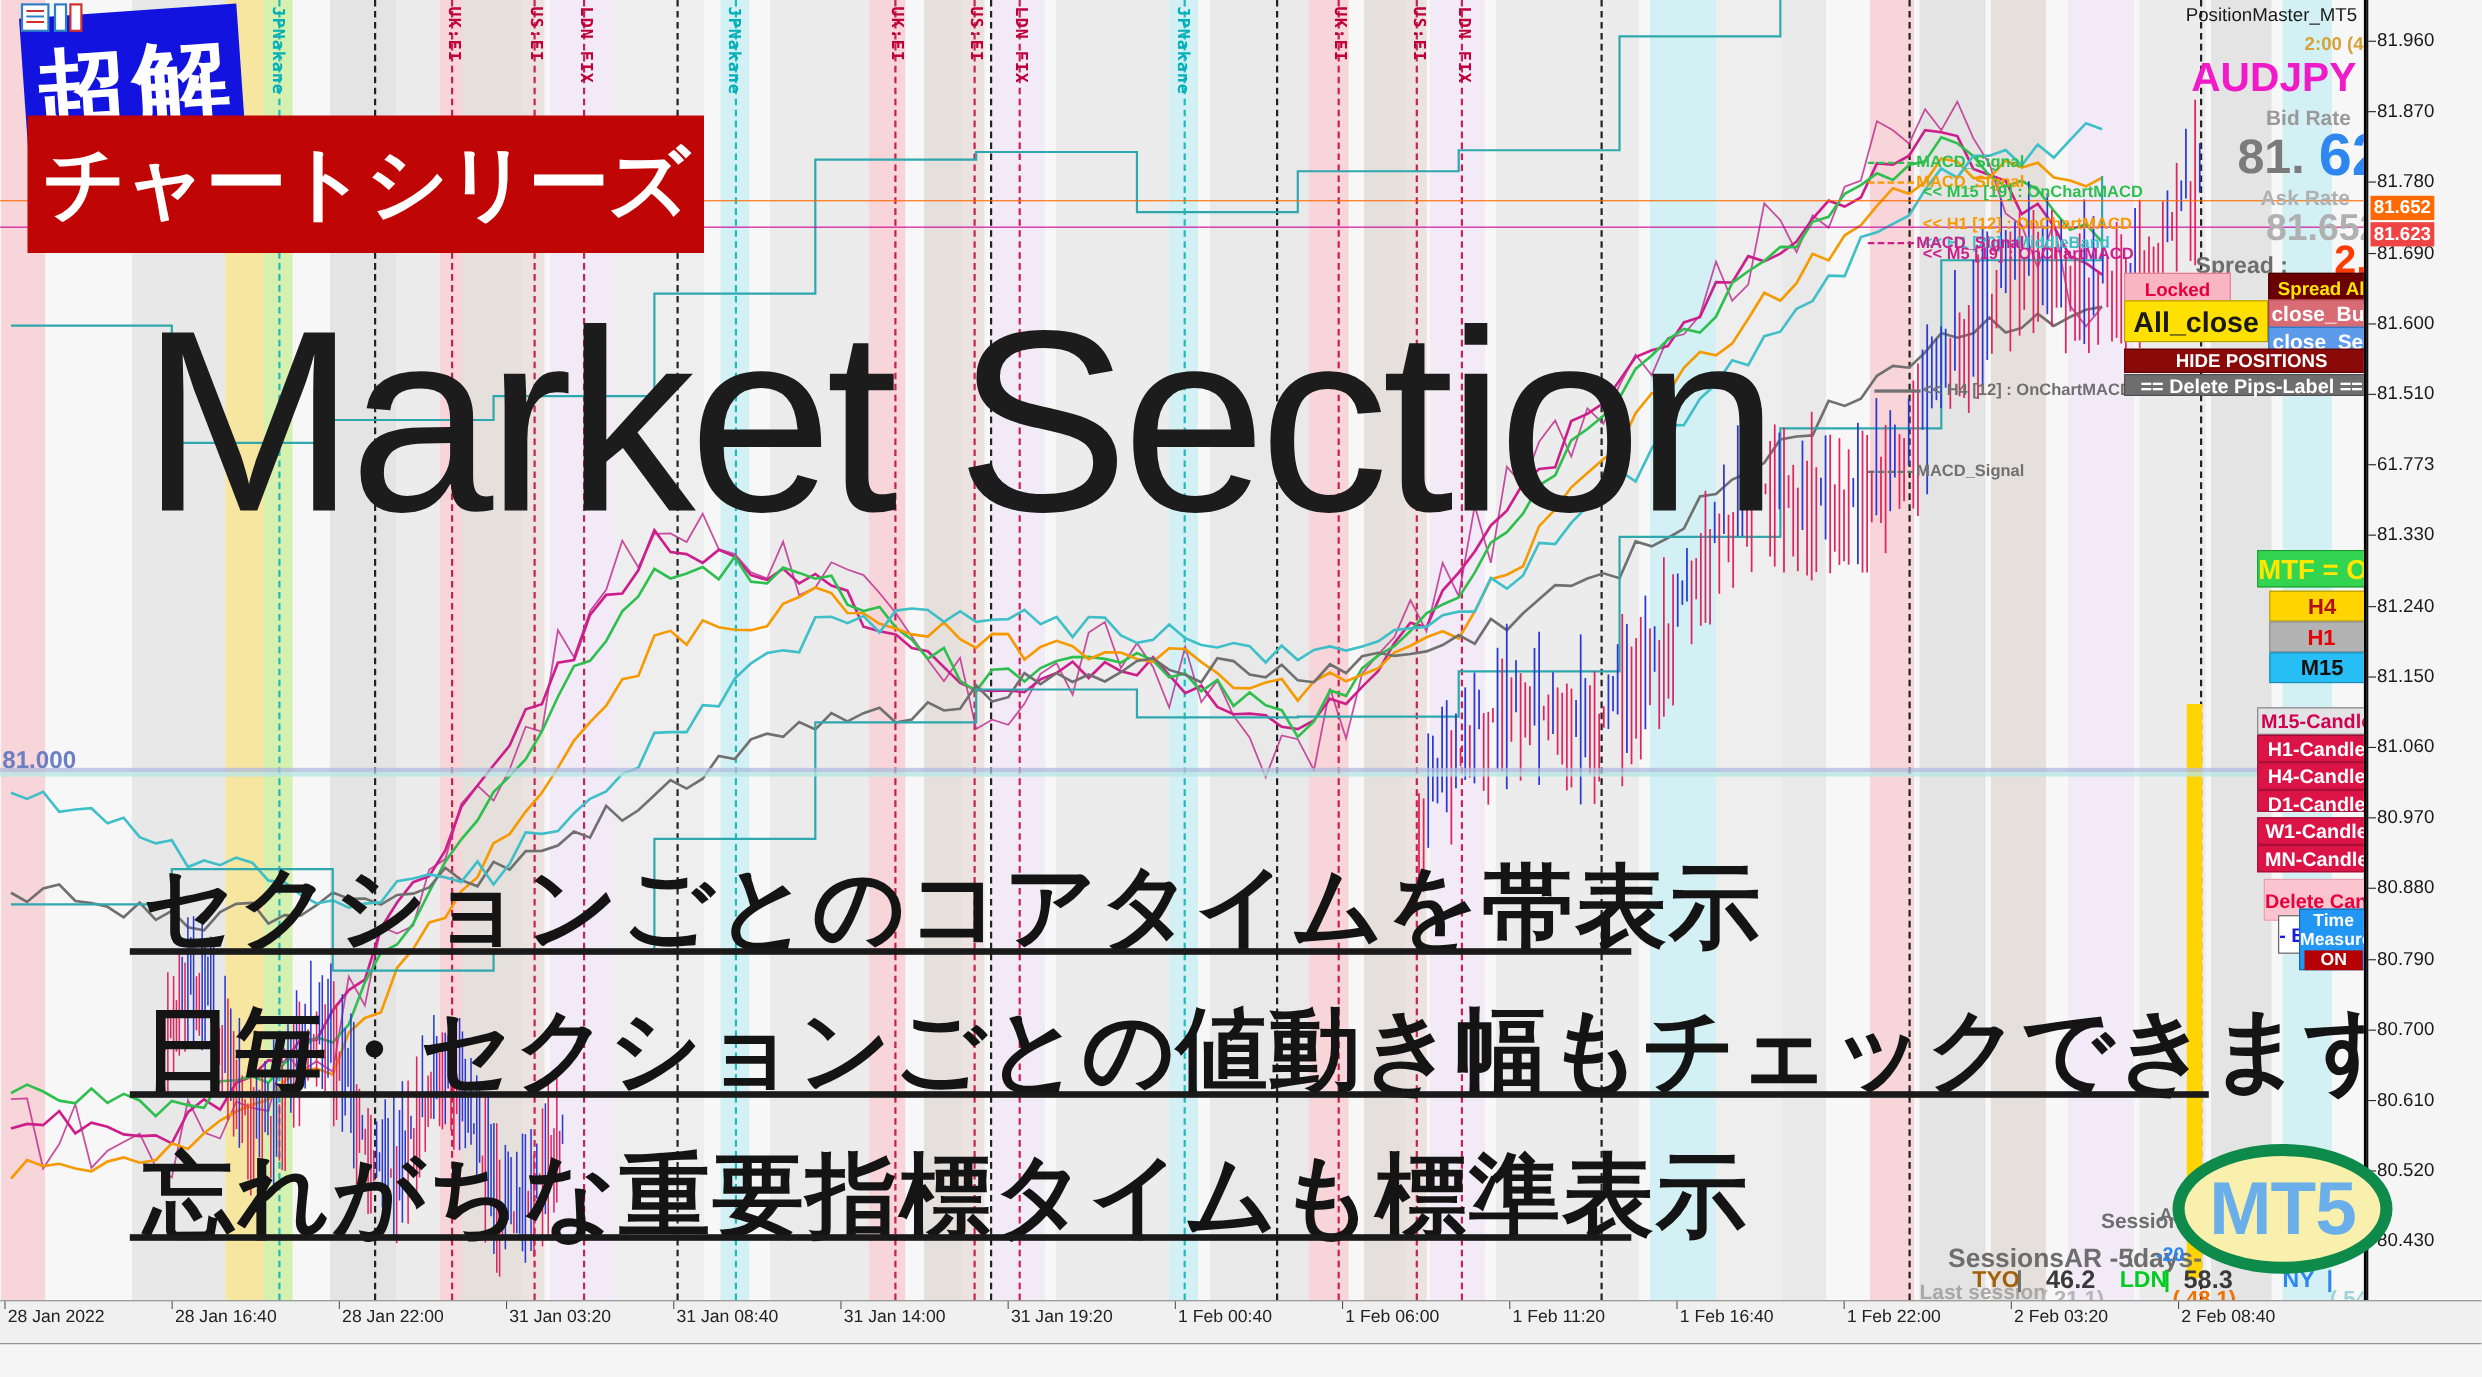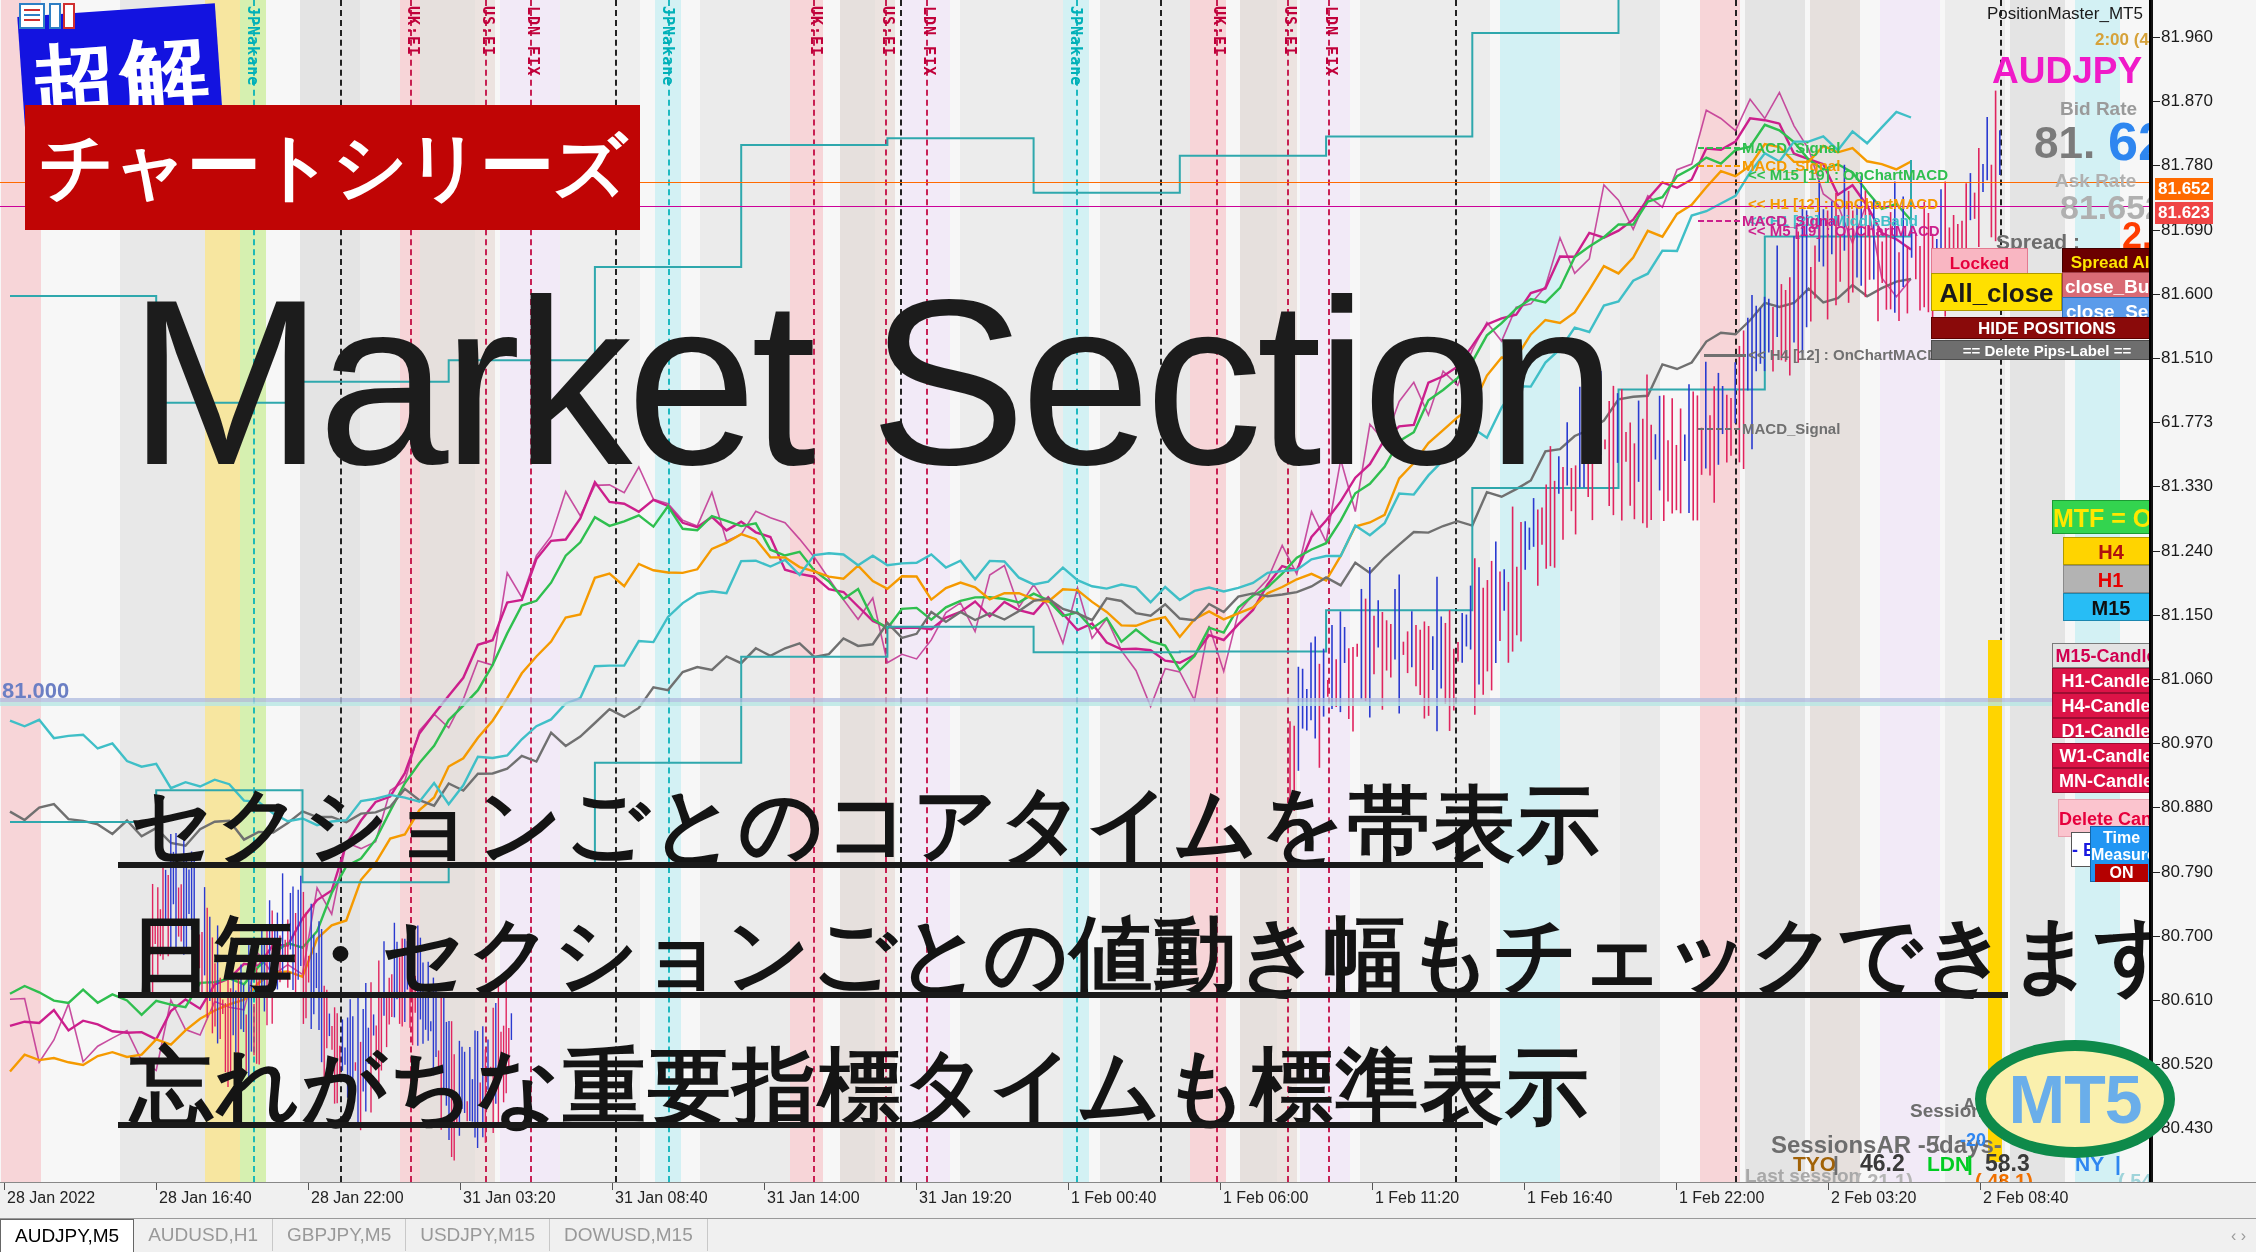--- a/index.html
+++ b/index.html
@@ -527,21 +527,21 @@
         <div class="macd-lbl" style="left: 1742px; top: 420px; color: rgb(112, 112, 112);">MACD_Signal</div>
       </div>
 
     <div id="panel-host">
         <div class="pm-btn" style="left: 1931px; top: 248px; width: 97px; height: 30px; line-height: 30px; font-size: 17px; background: rgb(249, 182, 194); color: rgb(230, 0, 60); border: 1px solid rgb(227, 122, 144);">Locked</div>
         <div class="pm-btn" style="left: 2062px; top: 248px; width: 118px; height: 28px; line-height: 28px; font-size: 17px; background: rgb(107, 0, 0); color: rgb(255, 231, 0); border: 1px solid rgb(64, 0, 0);">Spread Alert</div>
         <div class="pm-btn" style="left: 1931px; top: 273px; width: 131px; height: 38px; line-height: 38px; font-size: 26px; background: rgb(255, 224, 0); color: rgb(26, 26, 26); border: 1px solid rgb(176, 154, 0);">All_close</div>
         <div class="pm-btn" style="left: 2062px; top: 272px; width: 101px; height: 27px; line-height: 27px; font-size: 19px; background: rgb(217, 107, 117); color: rgb(255, 255, 255); border: 1px solid rgb(158, 61, 71);">close_Buy</div>
         <div class="pm-btn" style="left: 2062px; top: 297px; width: 101px; height: 27px; line-height: 27px; font-size: 19px; background: rgb(91, 155, 234); color: rgb(255, 255, 255); border: 1px solid rgb(47, 111, 187);">close_Sell</div>
         <div class="pm-btn" style="left: 1931px; top: 317px; width: 232px; height: 22px; line-height: 22px; font-size: 17px; background: rgb(138, 10, 10); color: rgb(255, 255, 255); border: 1px solid rgb(92, 0, 0);">HIDE POSITIONS</div>
-        <div class="pm-btn" style="left: 1931px; top: 340px; width: 232px; height: 20px; line-height: 20px; font-size: 15px; background: rgb(110, 110, 110); color: rgb(255, 255, 255); border: 1px solid rgb(77, 77, 77);">==  Delete Pips-Label  ==</div>
+        <div class="pm-btn" style="left: 1931px; top: 340px; width: 232px; height: 20px; line-height: 20px; font-size: 18px; background: rgb(110, 110, 110); color: rgb(255, 255, 255); border: 1px solid rgb(77, 77, 77);">==  Delete Pips-Label  ==</div>
         <div class="pm-btn" style="left: 2052px; top: 500px; width: 110px; height: 34px; line-height: 34px; font-size: 25px; background: rgb(51, 212, 79); color: rgb(255, 231, 0); border: 1px solid rgb(29, 154, 51);">MTF = OFF</div>
         <div class="pm-btn" style="left: 2063px; top: 537px; width: 96px; height: 28px; line-height: 28px; font-size: 20px; background: rgb(255, 212, 0); color: rgb(176, 16, 16); border: 1px solid rgb(176, 154, 0);">H4</div>
         <div class="pm-btn" style="left: 2063px; top: 565px; width: 95px; height: 28px; line-height: 28px; font-size: 20px; background: rgb(179, 179, 179); color: rgb(230, 0, 0); border: 1px solid rgb(138, 138, 138);">H1</div>
         <div class="pm-btn" style="left: 2063px; top: 593px; width: 96px; height: 28px; line-height: 28px; font-size: 20px; background: rgb(39, 189, 245); color: rgb(16, 16, 16); border: 1px solid rgb(27, 135, 176);">M15</div>
         <div class="pm-btn" style="left: 2052px; top: 643px; width: 108px; height: 25px; line-height: 25px; font-size: 18px; background: rgb(227, 227, 227); color: rgb(209, 0, 80); border: 1px solid rgb(122, 122, 122);">M15-Candle</div>
         <div class="pm-btn" style="left: 2052px; top: 668px; width: 108px; height: 25px; line-height: 25px; font-size: 18px; background: rgb(220, 19, 71); color: rgb(255, 255, 255); border: 1px solid rgb(156, 13, 50);">H1-Candle</div>
         <div class="pm-btn" style="left: 2052px; top: 693px; width: 108px; height: 25px; line-height: 25px; font-size: 18px; background: rgb(220, 19, 71); color: rgb(255, 255, 255); border: 1px solid rgb(156, 13, 50);">H4-Candle</div>
         <div class="pm-btn" style="left: 2052px; top: 718px; width: 108px; height: 20px; line-height: 25px; font-size: 18px; background: rgb(220, 19, 71); color: rgb(255, 255, 255); border: 1px solid rgb(156, 13, 50);">D1-Candle</div>
         <div class="pm-btn" style="left: 2052px; top: 743px; width: 108px; height: 25px; line-height: 25px; font-size: 18px; background: rgb(220, 19, 71); color: rgb(255, 255, 255); border: 1px solid rgb(156, 13, 50);">W1-Candle</div>
         <div class="pm-btn" style="left: 2052px; top: 768px; width: 108px; height: 25px; line-height: 25px; font-size: 18px; background: rgb(220, 19, 71); color: rgb(255, 255, 255); border: 1px solid rgb(156, 13, 50);">MN-Candle</div>
@@ -677,24 +677,14 @@
         <div class="xtick" style="left: 1527px;">1 Feb 16:40</div>
         <div class="xtick-mark" style="left: 1676px;"></div>
         <div class="xtick" style="left: 1679px;">1 Feb 22:00</div>
         <div class="xtick-mark" style="left: 1828px;"></div>
         <div class="xtick" style="left: 1831px;">2 Feb 03:20</div>
         <div class="xtick-mark" style="left: 1980px;"></div>
         <div class="xtick" style="left: 1983px;">2 Feb 08:40</div>
       </div>
   </div>
 
-  <div id="tabbar">
-    <div id="tab-host" style="float:left">
-        <div class="tab active">AUDJPY,M5</div>
-        <div class="tab">AUDUSD,H1</div>
-        <div class="tab">GBPJPY,M5</div>
-        <div class="tab">USDJPY,M15</div>
-        <div class="tab">DOWUSD,M15</div>
-      </div>
-    <div style="position:absolute;right:10px;top:8px;color:#9a9a9a;font-size:16px;">‹&nbsp;›</div>
-  </div>
 
 </div>
 
 </body></html>

